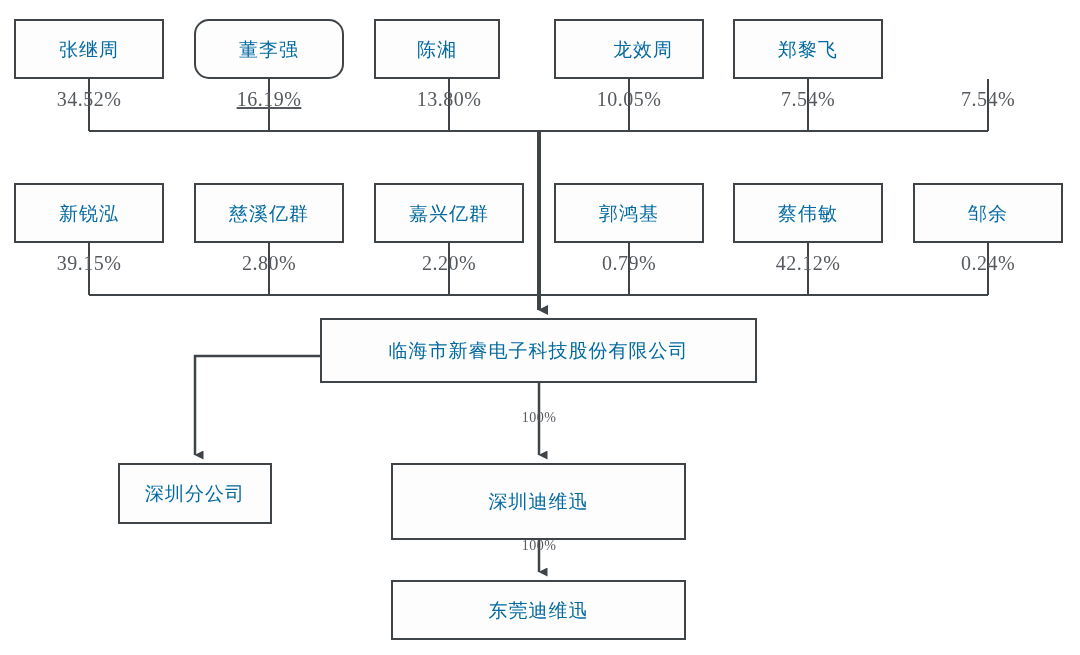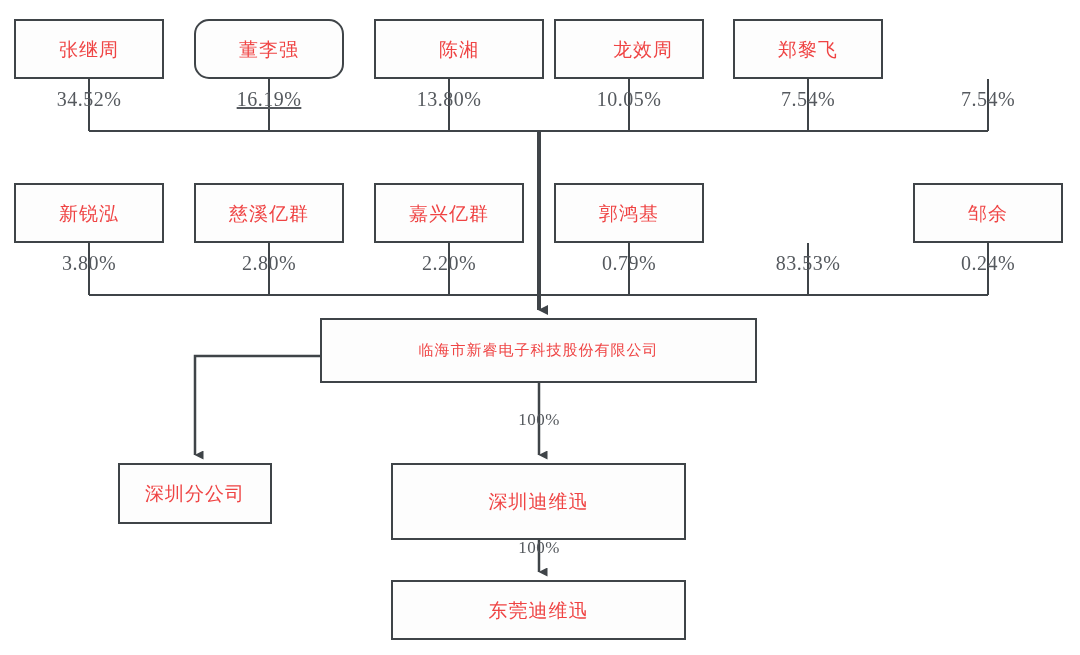--- a/index.html
+++ b/index.html
@@ -28,27 +28,27 @@
     display:flex;
     align-items:center;
     justify-content:center;
     color:#5a5f64;
     letter-spacing:1px;
     white-space:nowrap;
   }
   .node-label {
     font-size:19px;
     line-height:1;
-    color:#ef4444;
+    color:#0369a1;
   }
-  .node.company .node-label { font-size:15px; }
+  .node.company .node-label { font-size:19px; }
   .pct {
     position:absolute;
     color:#55595e;
-    font-size:17px;
+    font-size:14px;
     letter-spacing:0.5px;
     white-space:nowrap;
     transform:translateX(-50%);
     text-align:center;
   }
   .pct.ratio { font-size:20px; }
 </style>
 </head>
 <body>
 
@@ -93,21 +93,21 @@
 
     <path d="M539,524 L539,572" stroke="#3f4448" stroke-width="2.5" fill="none" marker-end="url(#arrowThin)"></path>
   </svg>
 
   <div class="node" style="left:14px; top:19px; width:150px; height:60px;">
     <span class="node-label">张继周</span>
   </div>
   <div class="node" style="left:194px; top:19px; width:150px; height:60px;border-radius:15px;">
     <span class="node-label">董李强</span>
   </div>
-  <div class="node" style="left:374px; top:19px; width:170px; height:60px;font-family:Liberation Serif, serif;">
+  <div class="node" style="left:374px; top:19px; width:126px; height:60px;font-family:Liberation Serif, serif;">
     <span class="node-label">陈湘</span>
   </div>
   <div class="node" style="left:554px; top:19px; width:150px; height:60px;padding-left:28px;">
     <span class="node-label">龙效周</span>
   </div>
   <div class="node" style="left:733px; top:19px; width:150px; height:60px;">
     <span class="node-label">郑黎飞</span>
   </div>
 
   <div class="pct ratio" style="left:89px; top:88px;">34.52%</div>
@@ -122,29 +122,32 @@
   </div>
   <div class="node" style="left:194px; top:183px; width:150px; height:60px;">
     <span class="node-label">慈溪亿群</span>
   </div>
   <div class="node" style="left:374px; top:183px; width:150px; height:60px;">
     <span class="node-label">嘉兴亿群</span>
   </div>
   <div class="node" style="left:554px; top:183px; width:150px; height:60px;">
     <span class="node-label">郭鸿基</span>
   </div>
+  <div class="node" style="left:733px; top:183px; width:150px; height:60px;">
+    <span class="node-label">蔡伟敏</span>
+  </div>
   <div class="node" style="left:913px; top:183px; width:150px; height:60px;">
     <span class="node-label">邹余</span>
   </div>
 
-  <div class="pct ratio" style="left:89px; top:252px;">3.80%</div>
+  <div class="pct ratio" style="left:89px; top:252px;">39.15%</div>
   <div class="pct ratio" style="left:269px; top:252px;">2.80%</div>
   <div class="pct ratio" style="left:449px; top:252px;">2.20%</div>
   <div class="pct ratio" style="left:629px; top:252px;">0.79%</div>
-  <div class="pct ratio" style="left:808px; top:252px;">83.53%</div>
+  <div class="pct ratio" style="left:808px; top:252px;">42.12%</div>
   <div class="pct ratio" style="left:988px; top:252px;">0.24%</div>
 
   <div class="node company" style="left:320px; top:318px; width:437px; height:65px;">
     <span class="node-label">临海市新睿电子科技股份有限公司</span>
   </div>
 
   <div class="node" style="left:118px; top:463px; width:154px; height:61px;">
     <span class="node-label">深圳分公司</span>
   </div>
 

